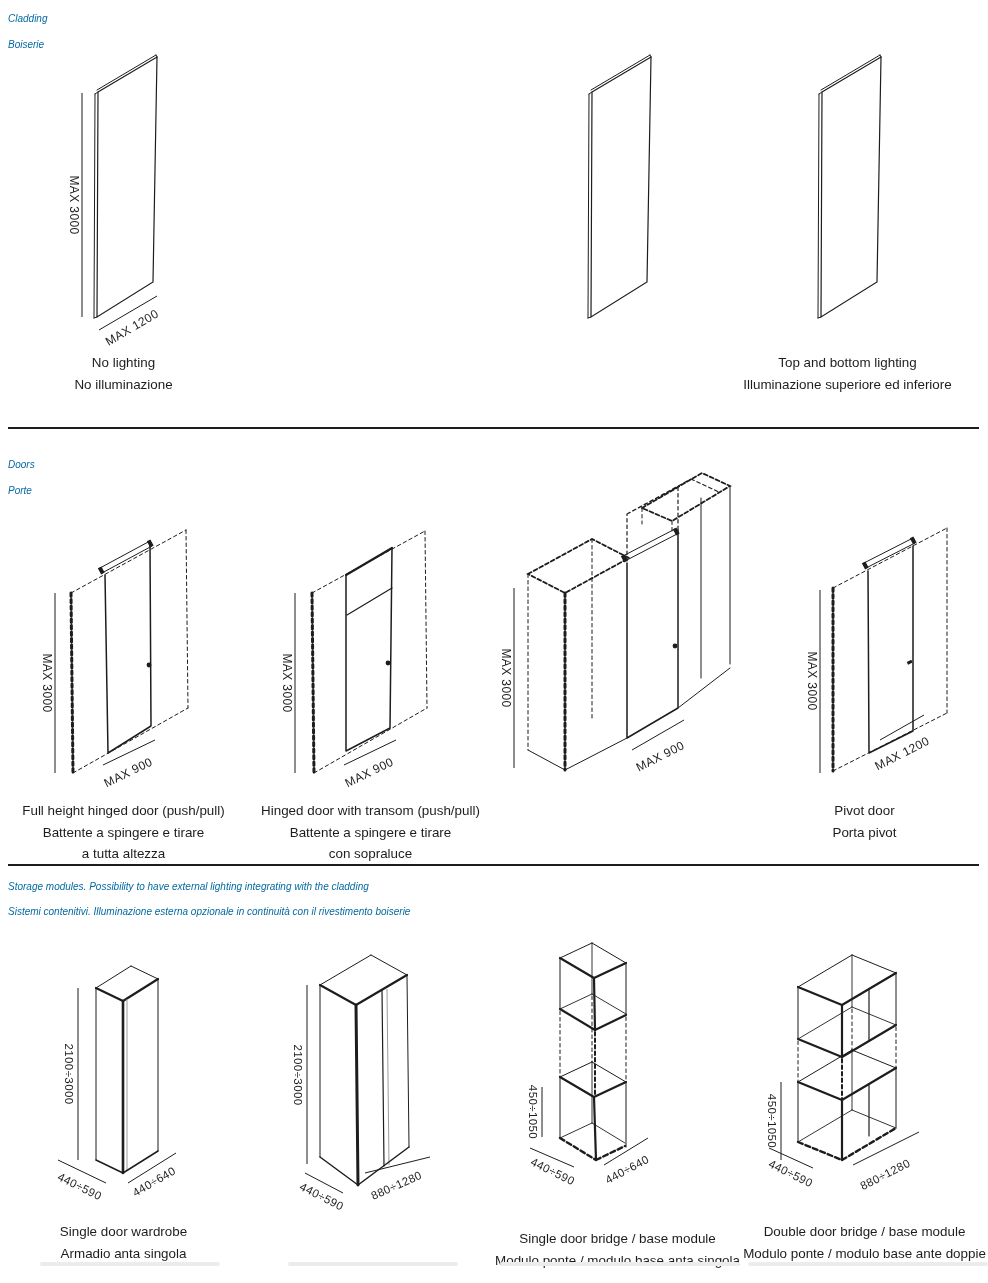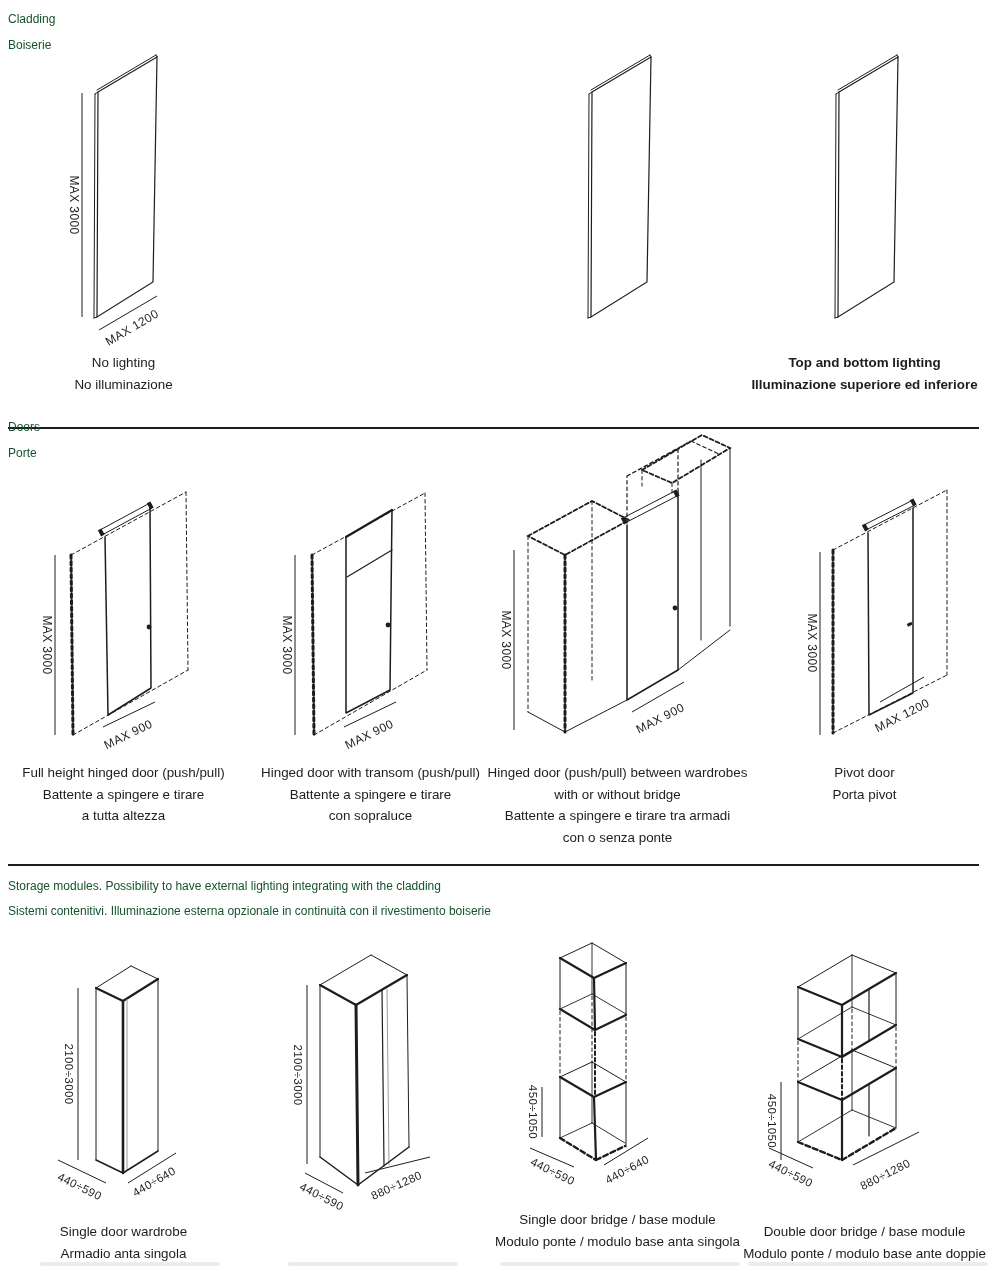--- a/index.html
+++ b/index.html
@@ -1,21 +1,21 @@
 <!DOCTYPE html>
 <html><head>
 <meta charset="utf-8">
 <style>
   html,body{margin:0;padding:0;background:#fff;}
   .page{position:relative;width:988px;height:1283px;background:#ffffff;
         font-family:"Liberation Sans",sans-serif;color:#1d1d1b;overflow:hidden;}
   .rule{position:absolute;left:8px;width:971px;height:0;border-top:2px solid #1d1d1b;}
   .sec{position:absolute;left:0;width:988px;}
-  .sec-title{position:absolute;left:8px;top:6px;font-size:12px;line-height:26px;
-             white-space:pre-line;color:#14532d;}
+  .sec-title{position:absolute;left:8px;top:6px;font-size:10px;line-height:26px;
+             white-space:pre-line;color:#0369a1;font-style:italic;}
   .sec-title.small-lh{line-height:25px;top:9px;}
   .cell{position:absolute;top:0;width:247px;height:100%;}
   .cell .diagram{position:absolute;left:0;top:0;}
   .caption{position:absolute;width:330px;left:50%;transform:translateX(-50%);
            text-align:center;font-size:13.4px;line-height:21.5px;white-space:pre-line;}
   svg{display:block;}
   svg .s{stroke:#1d1d1b;stroke-width:1;fill:none;stroke-linecap:round;}
   svg .s9{stroke-width:.9;}
   svg .s12{stroke-width:1.2;}
   svg .s15{stroke-width:1.5;}
@@ -71,21 +71,21 @@
         </g>
         <g>
           <path class="s12" transform="translate(105,322)" d="M-5.5 9 L-1.5 0.5 M0 10.5 L0 0.5 M5.5 9 L1.5 0.5"></path>
           <path class="s12" transform="translate(119,313)" d="M-5.5 9 L-1.5 0.5 M0 10.5 L0 0.5 M5.5 9 L1.5 0.5"></path>
           <path class="s12" transform="translate(133,305)" d="M-5.5 9 L-1.5 0.5 M0 10.5 L0 0.5 M5.5 9 L1.5 0.5"></path>
           <path class="s12" transform="translate(147,296)" d="M-5.5 9 L-1.5 0.5 M0 10.5 L0 0.5 M5.5 9 L1.5 0.5"></path>
         </g>
       </svg>
     </div>
 
-    <div class="cell" style="left:741px;font-weight:bold;">
+    <div class="cell" style="left:724px;">
       <svg class="diagram" width="247" height="348" viewBox="0 0 247 348">
         <g>
           <path class="s s12" d="M98 92 L157 57 L153 282 L97 317 Z"></path>
           <path class="s" d="M95 94 L94 318 M97 90 L156 55 M95 94 L98 92 M94 318 L97 317 M156 55 L157 57"></path>
         </g>
         <g>
           <path class="s12" transform="translate(104,82)" d="M-5.5 -9 L-1.5 -0.5 M0 -10.5 L0 -0.5 M5.5 -9 L1.5 -0.5"></path>
           <path class="s12" transform="translate(119,73)" d="M-5.5 -9 L-1.5 -0.5 M0 -10.5 L0 -0.5 M5.5 -9 L1.5 -0.5"></path>
           <path class="s12" transform="translate(133,64)" d="M-5.5 -9 L-1.5 -0.5 M0 -10.5 L0 -0.5 M5.5 -9 L1.5 -0.5"></path>
           <path class="s12" transform="translate(148,55)" d="M-5.5 -9 L-1.5 -0.5 M0 -10.5 L0 -0.5 M5.5 -9 L1.5 -0.5"></path>
@@ -97,21 +97,21 @@
           <path class="s12" transform="translate(147,296)" d="M-5.5 9 L-1.5 0.5 M0 10.5 L0 0.5 M5.5 9 L1.5 0.5"></path>
         </g>
       </svg>
       <div class="caption" style="top:352px;">Top and bottom lighting
 Illuminazione superiore ed inferiore</div>
     </div>
   </div>
 
   <div class="rule" style="top:427px;"></div>
 
-  <div class="sec" style="top:408px;height:566px;">
+  <div class="sec" style="top:446px;height:566px;">
     <div class="sec-title">Doors
 Porte</div>
 
     <div class="cell" style="left:0;">
       <svg class="diagram" width="247" height="350" viewBox="0 0 247 350">
         <g>
           <path class="s d" d="M71 147 L186 84 M186 84 L188 262 M73 327 L188 262"></path>
           <path class="s dt" d="M71 147 L73 327"></path>
         </g>
         <g>
@@ -195,24 +195,20 @@
         </g>
         <g>
           <path class="dim" d="M20 142 L20 322"></path>
           <text class="dimt" text-anchor="middle" transform="translate(8,232) rotate(90)">MAX 3000</text>
         </g>
         <g>
           <path class="dim" d="M138 304 L190 274"></path>
           <text class="dimt" text-anchor="middle" transform="translate(168,314) rotate(-27)">MAX 900</text>
         </g>
       </svg>
-      <div class="caption" style="top:354px;">Hinged door (push/pull) between wardrobes
-with or without bridge
-Battente a spingere e tirare tra armadi
-con o senza ponte</div>
     </div>
 
     <div class="cell" style="left:741px;">
       <svg class="diagram" width="247" height="350" viewBox="0 0 247 350">
         <g>
           <path class="s d" d="M92 142 L206 82 M206 82 L206 267 M92 325 L206 267"></path>
           <path class="s dt" d="M92 142 L92 325"></path>
         </g>
         <g>
           <path class="s s15" d="M127 125 L128 307 M172 100 L172 285 M128 307 L172 285"></path>
@@ -324,21 +320,21 @@
         </g>
         <g>
           <path class="dim" d="M36 283 L80 302"></path>
           <text class="dimt dimt3" text-anchor="middle" transform="translate(57,310) rotate(26)">440÷590</text>
         </g>
         <g>
           <path class="dim" d="M110 300 L154 273"></path>
           <text class="dimt dimt3" text-anchor="middle" transform="translate(135,308) rotate(-28)">440÷640</text>
         </g>
       </svg>
-      <div class="caption" style="top:344px;">Single door bridge / base module
+      <div class="caption" style="top:363px;">Single door bridge / base module
 Modulo ponte / modulo base anta singola</div>
     </div>
 
     <div class="cell" style="left:741px;">
       <svg class="diagram" width="247" height="350" viewBox="0 0 247 350">
         <g>
           <path class="s" d="M57 122 L111 90 M111 90 L155 108"></path>
           <path class="s b" d="M57 122 L101 140 M101 140 L155 108"></path>
           <path class="s" d="M57 122 L57 174 M155 108 L155 160"></path>
           <path class="s b" d="M101 140 L101 192"></path>

